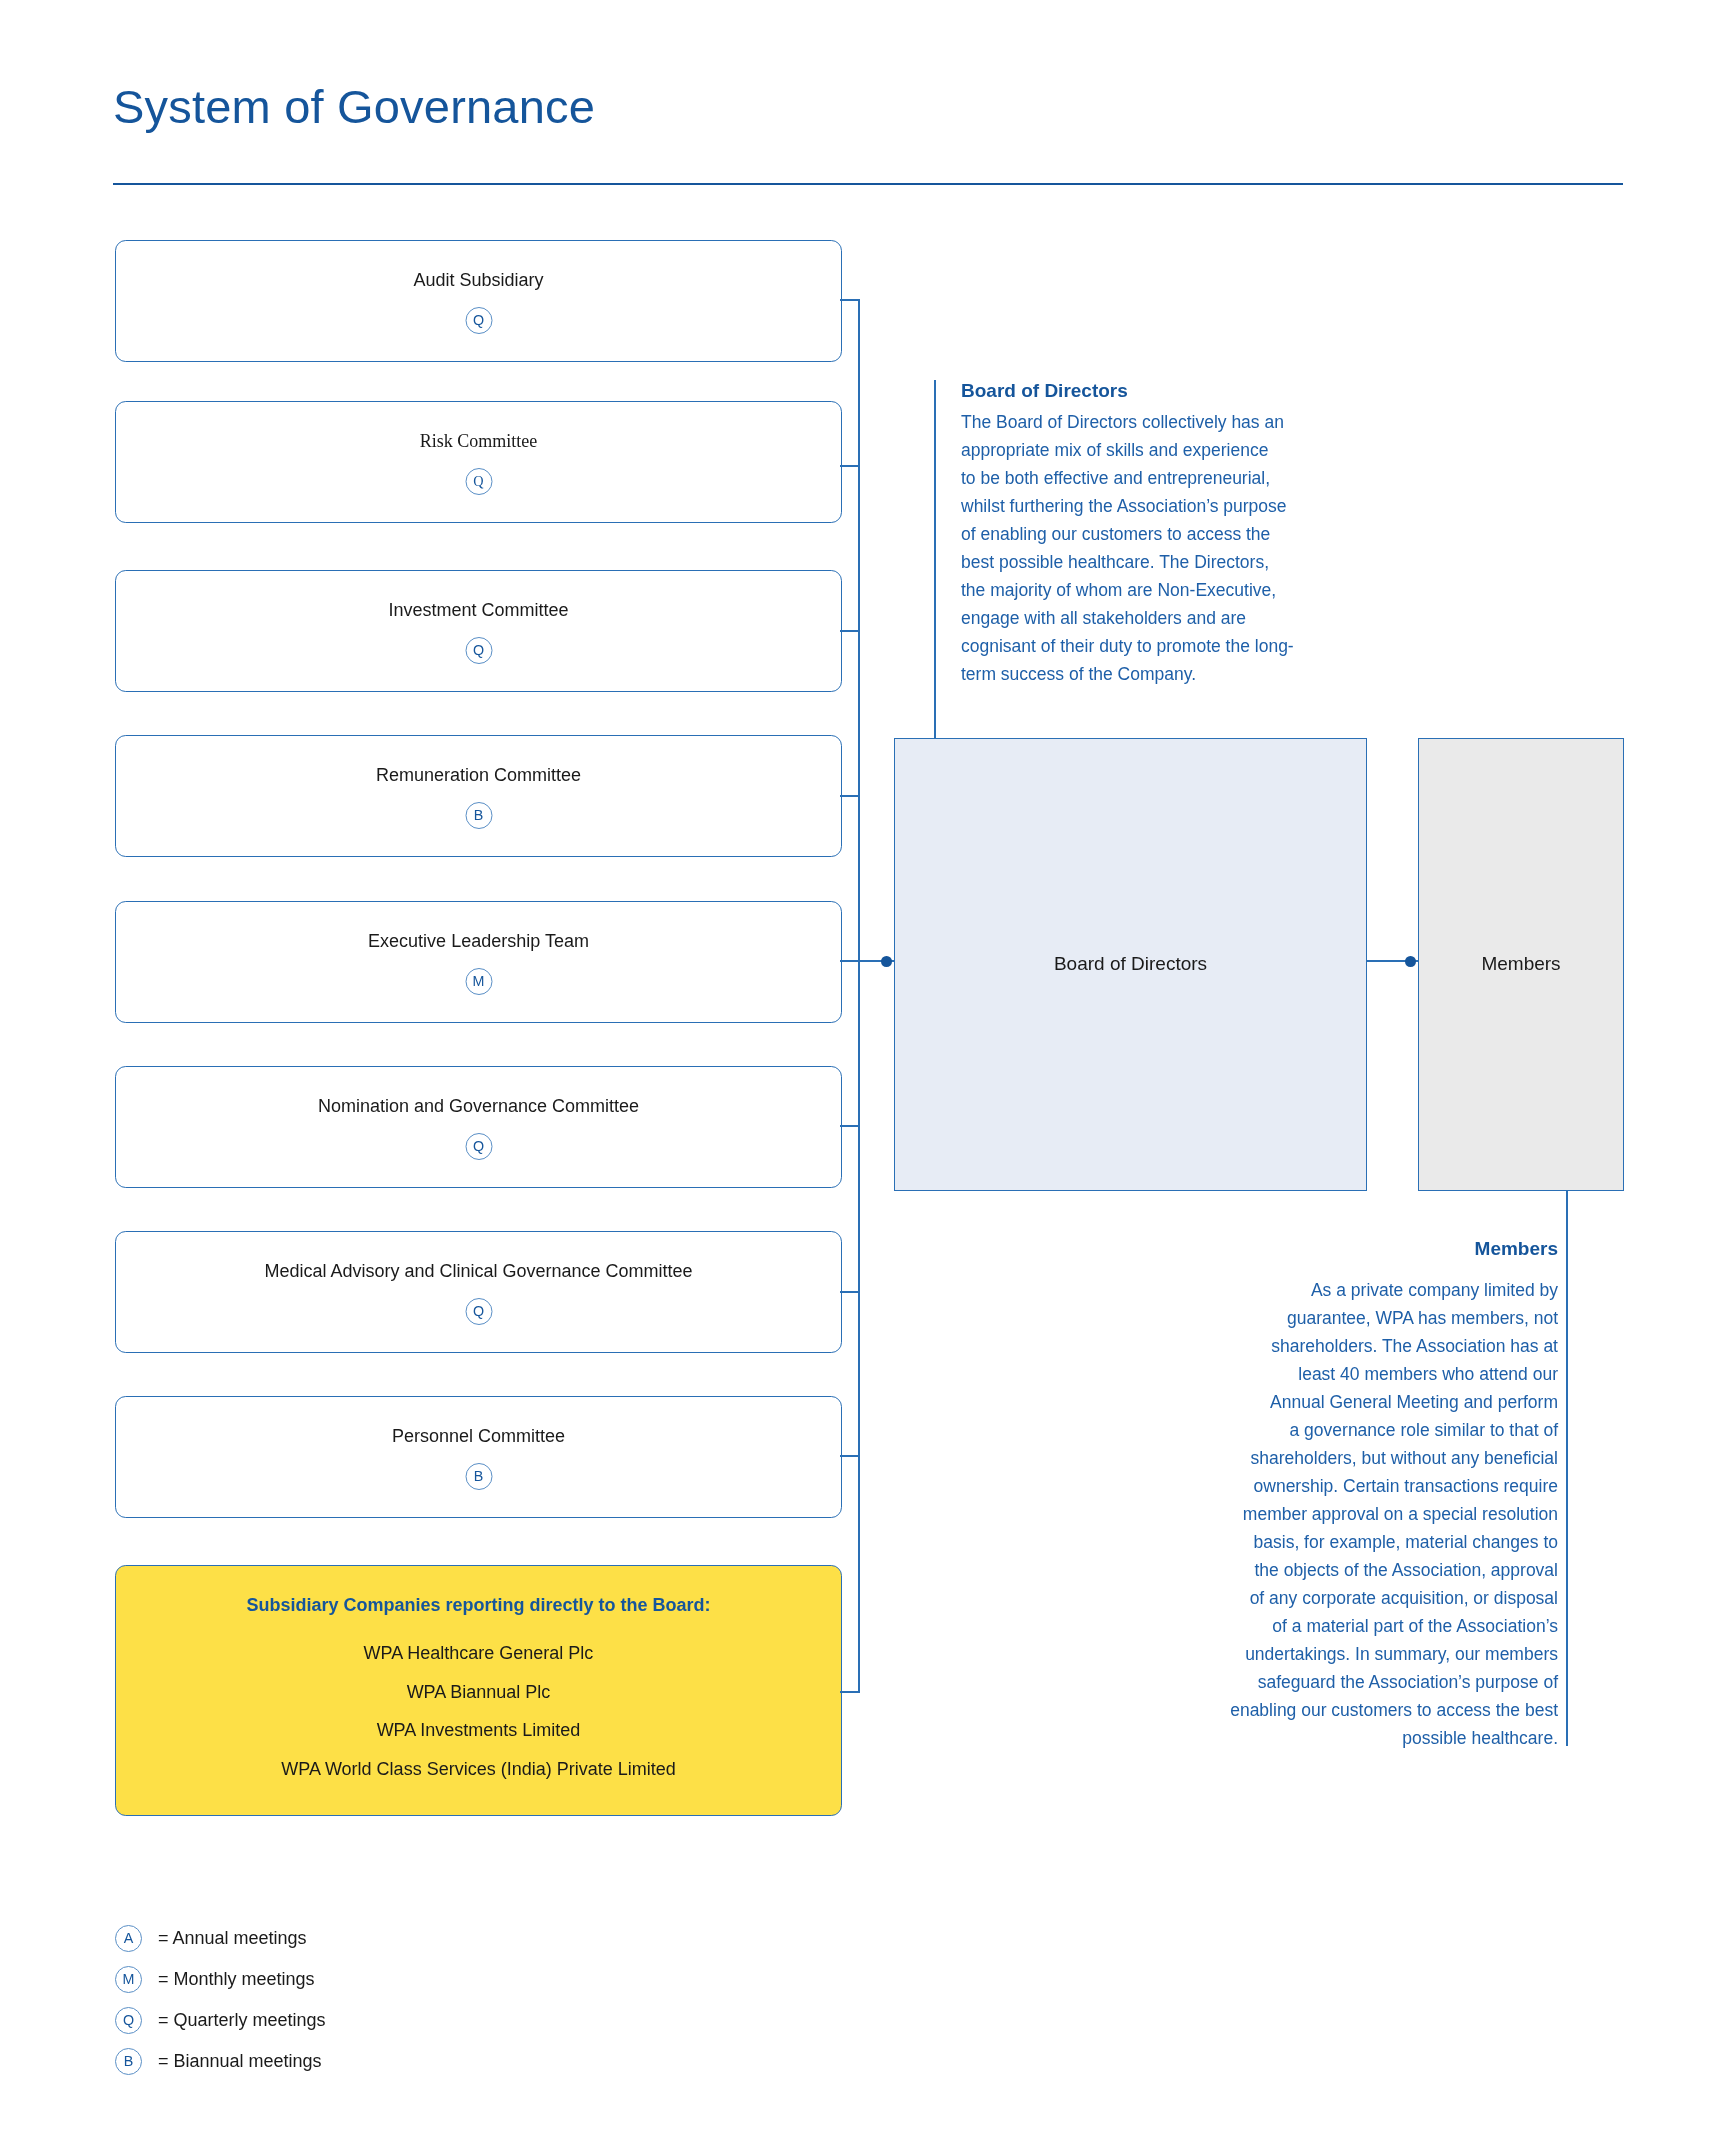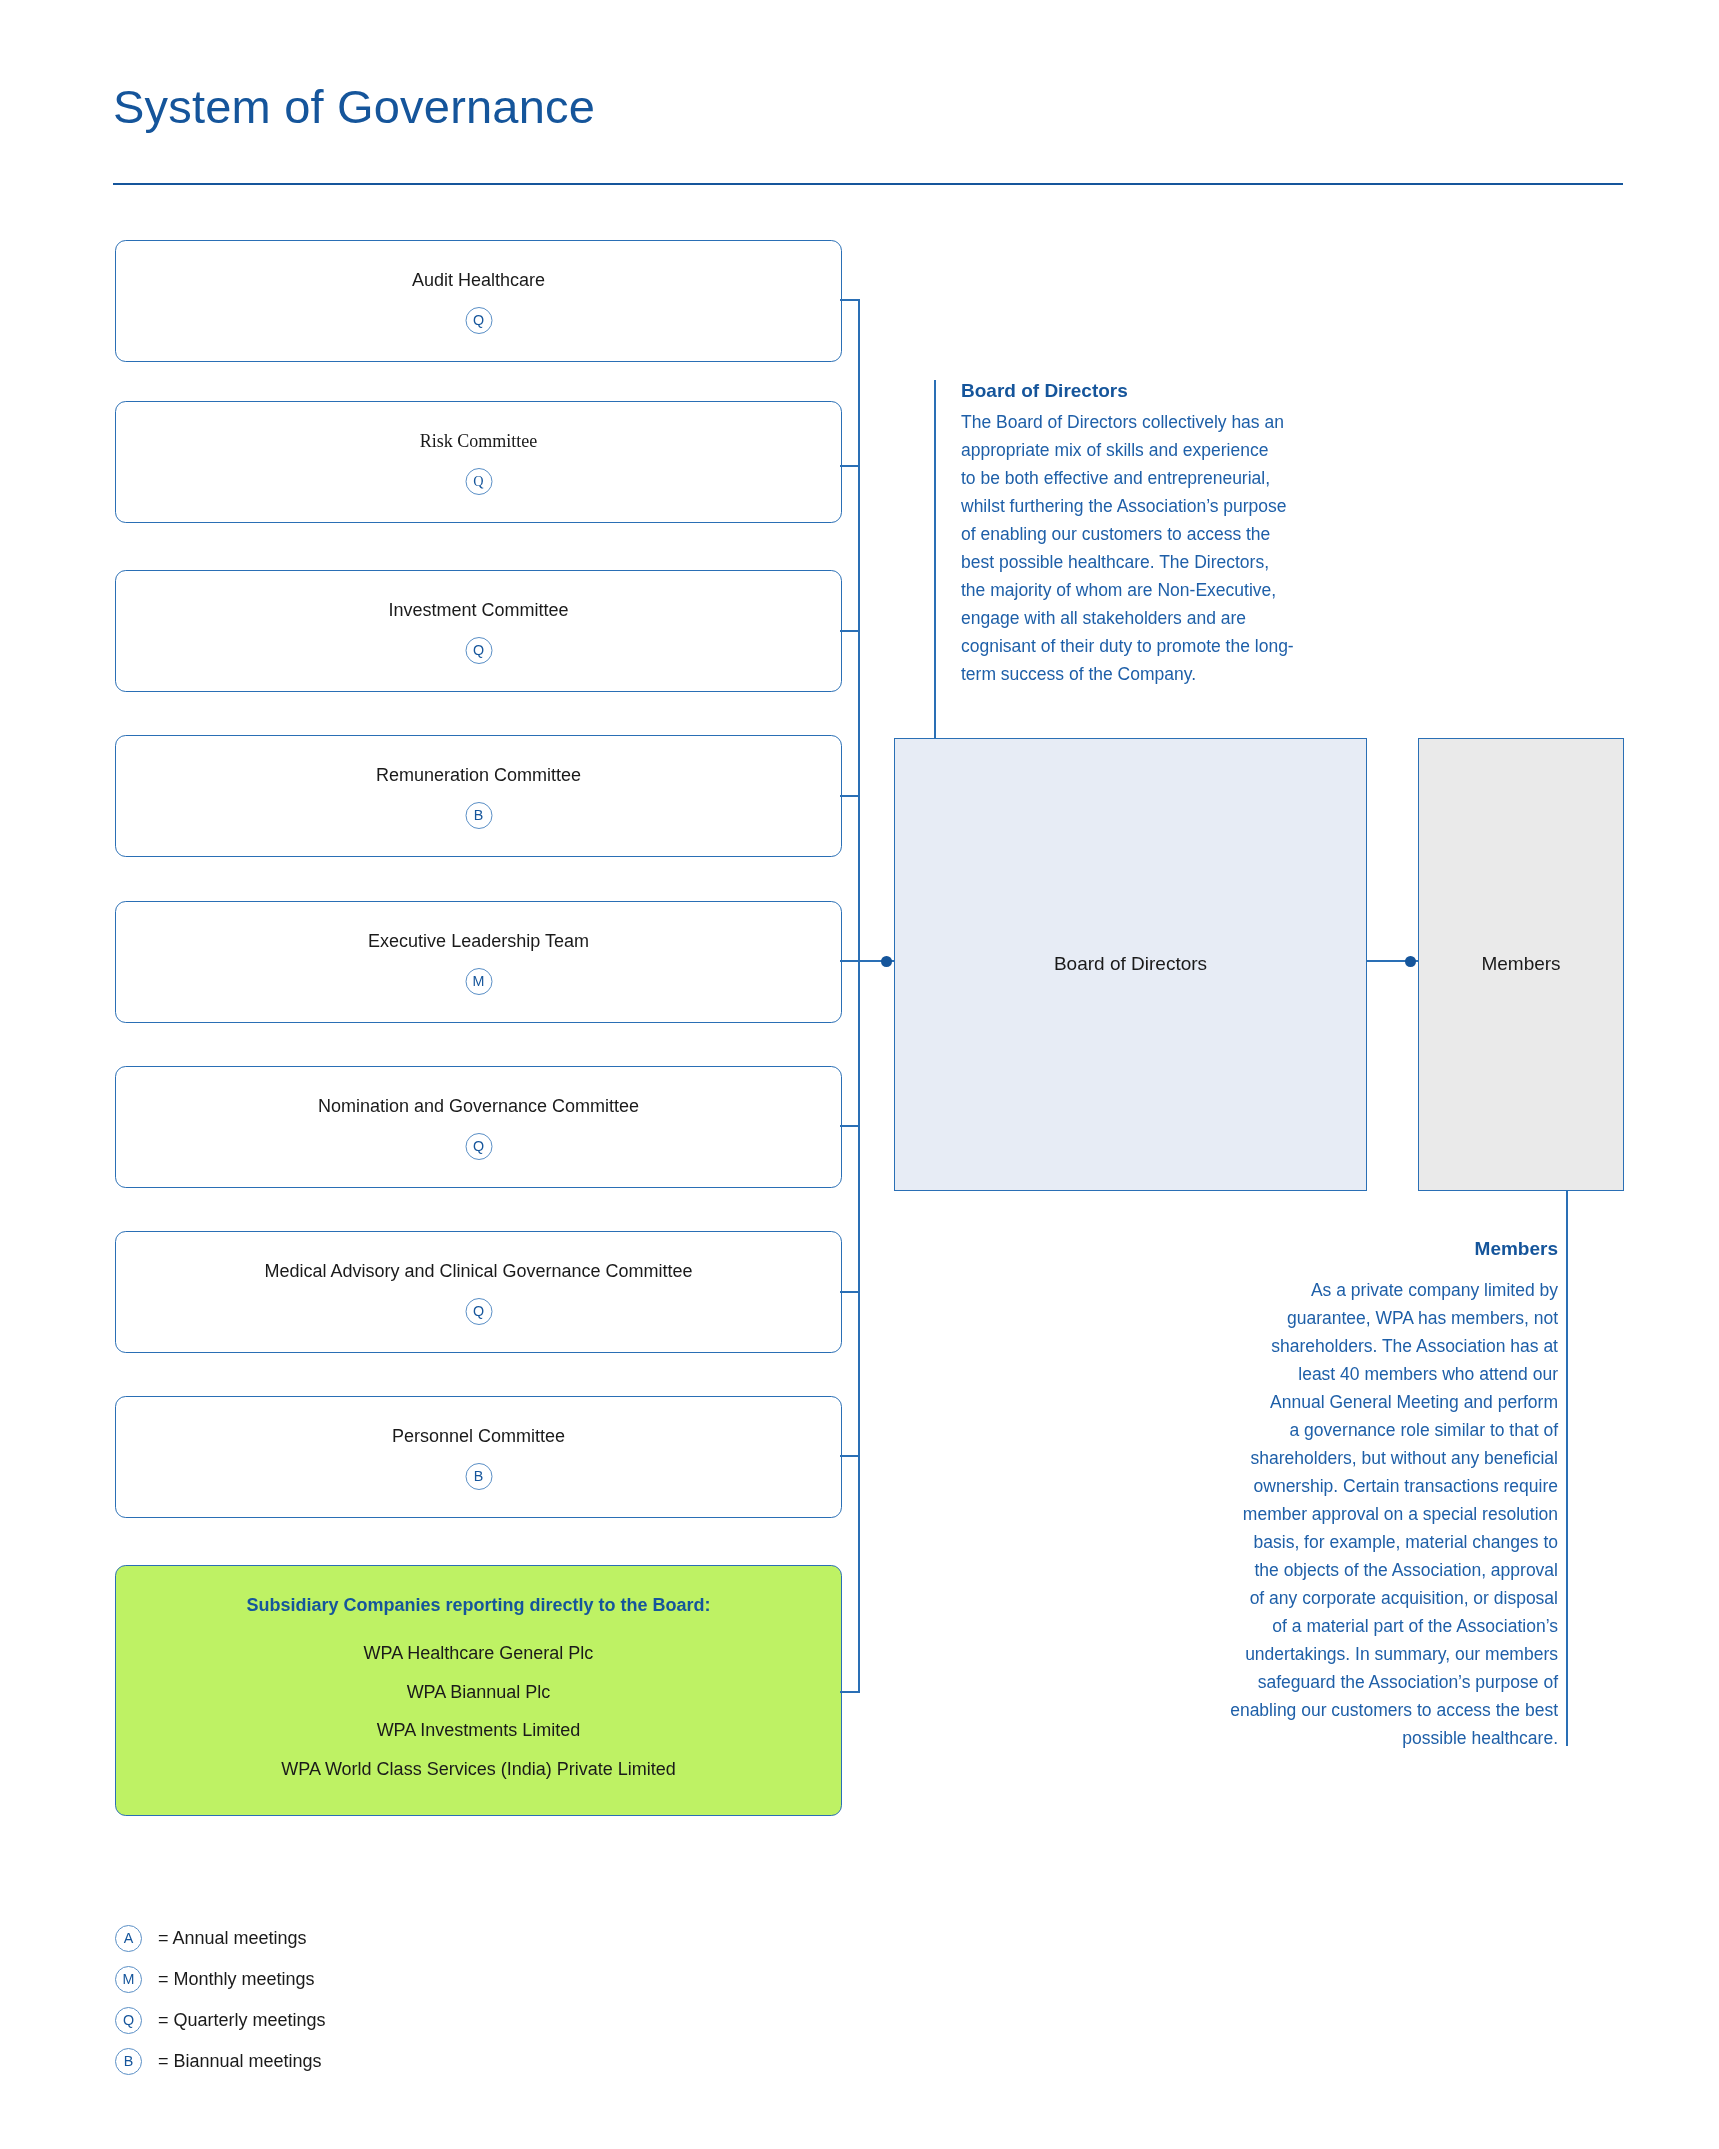--- a/index.html
+++ b/index.html
@@ -72,21 +72,21 @@
 
   
   #subsidiary-box {
     position: absolute;
     left: 115px;
     top: 1565px;
     width: 727px;
     height: 251px;
     border: 1.8px solid #2A6FB5;
     border-radius: 10.7px;
-    background: #bef264;
+    background: #fde047;
   }
   #subsidiary-heading {
     position: absolute;
     left: 0; right: 0;
     top: 29px;
     text-align: center;
     font-size: 18px;
     font-weight: bold;
     color: #15559B;
     white-space: nowrap;
@@ -220,21 +220,21 @@
 </head>
 <body>
 
 <div id="page">
 
   <div id="page-title">System of Governance</div>
   <div id="title-rule"></div>
 
   <div id="committee-layer">
       <div class="cbox" style="top: 240px;">
-        <div class="cbox-label">Audit Healthcare</div>
+        <div class="cbox-label">Audit Subsidiary</div>
         <div class="badge">Q</div>
       </div>
       <div class="cbox" style="top: 401px; font-family: Liberation Serif, serif;">
         <div class="cbox-label">Risk Committee</div>
         <div class="badge">Q</div>
       </div>
       <div class="cbox" style="top: 570px;">
         <div class="cbox-label">Investment Committee</div>
         <div class="badge">Q</div>
       </div>

